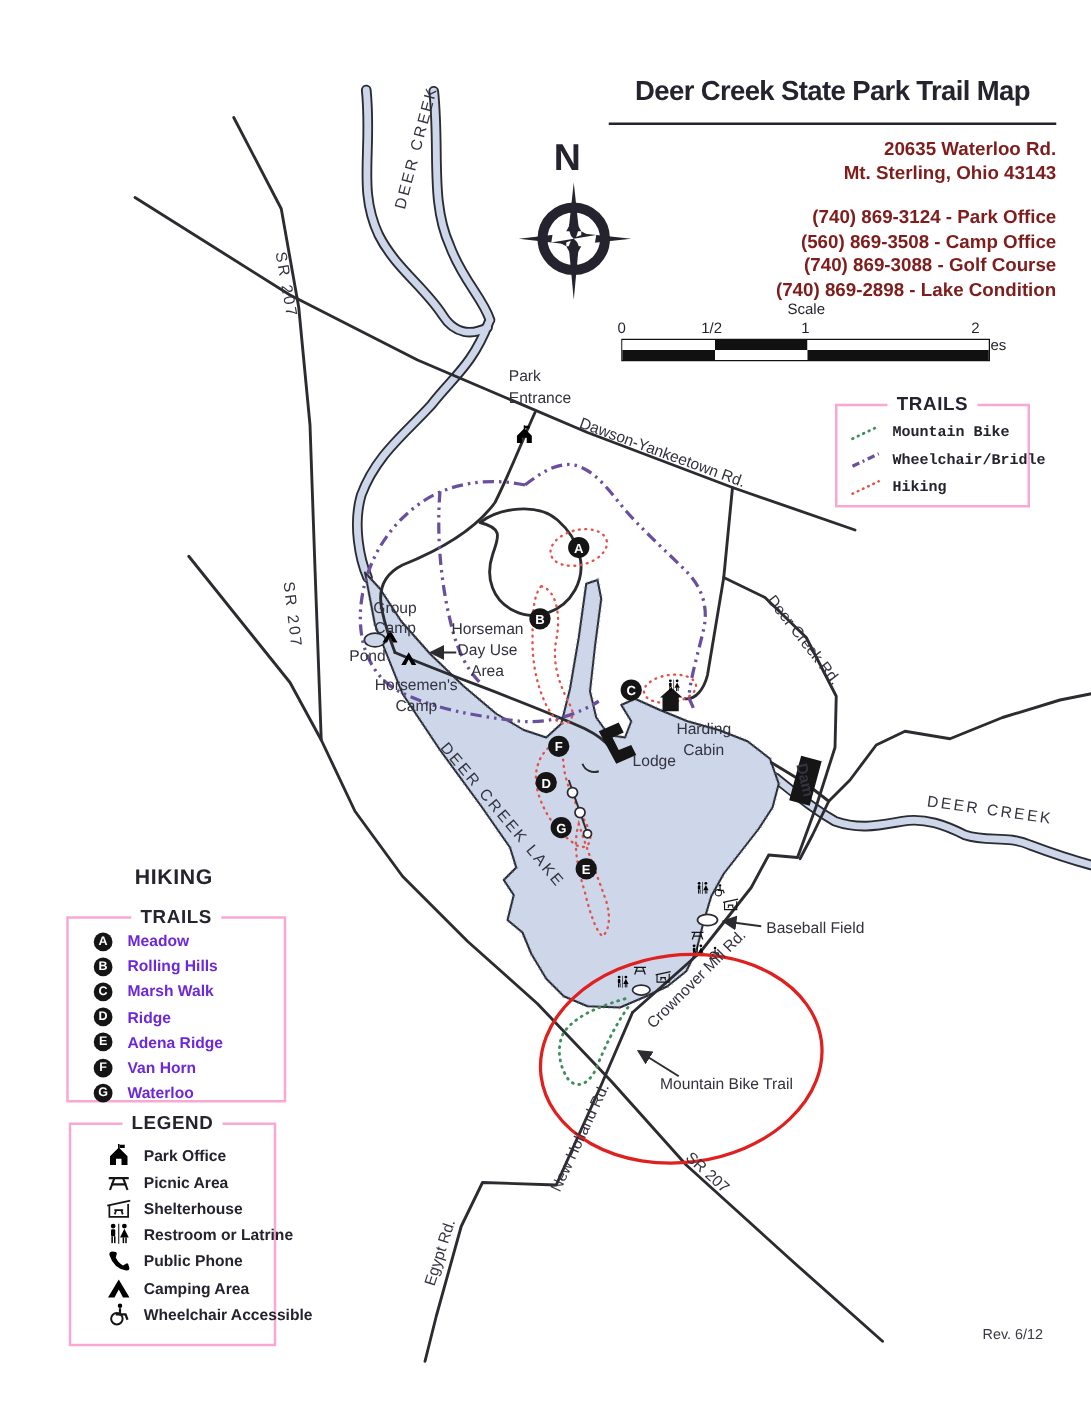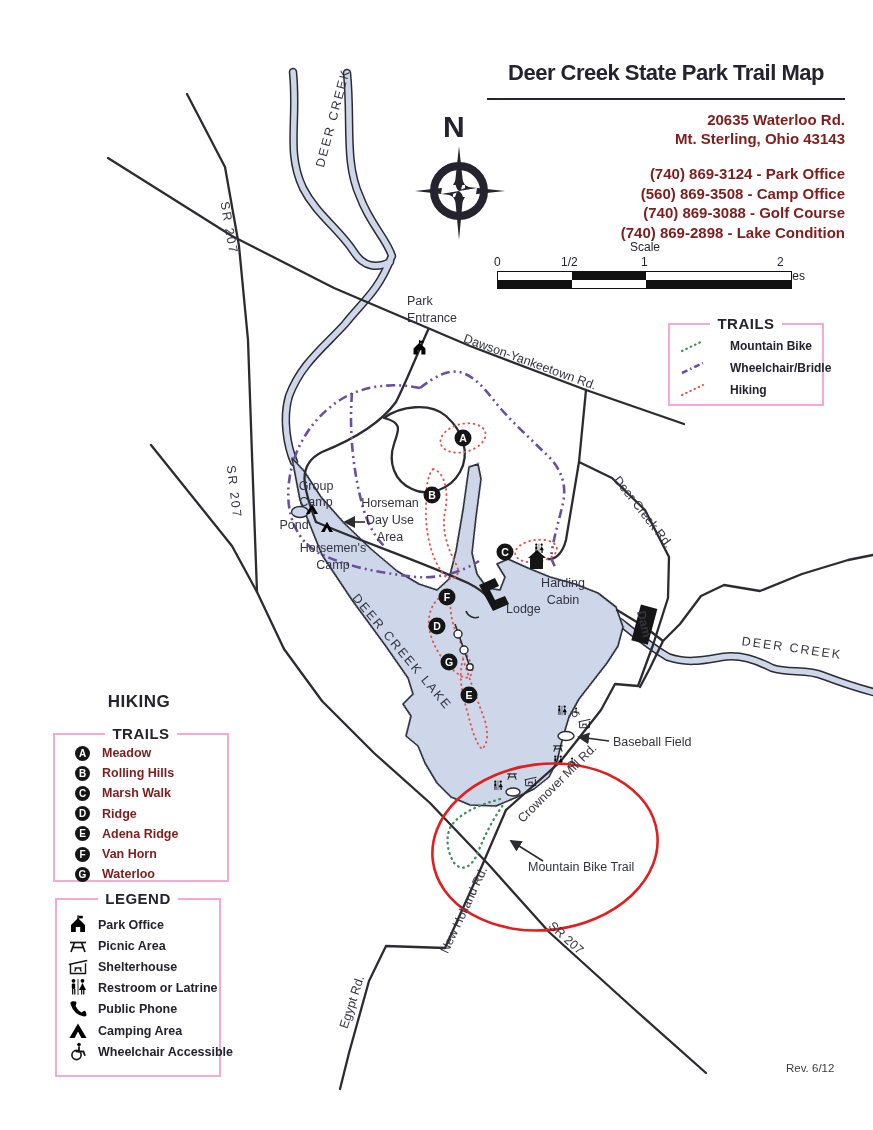--- a/index.html
+++ b/index.html
@@ -21,38 +21,38 @@
   .scale .cap{position:absolute;left:126px;top:-3px;width:44px;text-align:center;}
   .sbar{position:absolute;left:0;top:28px;width:293px;height:16px;border:1px solid #111;}
   .sbar i{position:absolute;display:block;}
 
   
   .box{border:2px solid #f9a8d4;background:#fff;}
   .box-title{position:absolute;top:-10px;left:0;right:0;text-align:center;}
   .box-title b{background:#fff;padding:0 7px;font-size:15px;color:#24232e;letter-spacing:0.5px;}
 
   .trbox{left:668px;top:323px;width:152px;height:79px;}
-  .tr-row{display:flex;align-items:center;gap:24px;margin:4px 0 0 10px;height:18px;}
+  .tr-row{display:flex;align-items:center;gap:8px;margin:4px 0 0 10px;height:18px;font-family:Liberation Mono, monospace;}
   .tr-row span{font-weight:bold;font-size:12px;color:#24232e;}
   .tr-samp{flex:0 0 26px;height:16px;}
   .s-bike{stroke-dasharray:0.6 4.2;stroke-width:2.2;stroke-linecap:round;}
   .s-bridle{stroke-dasharray:6 3 1.5 3;stroke-width:2.6;}
   .s-hike{stroke-dasharray:0.6 4;stroke-width:2;stroke-linecap:round;}
 
   .hk-head{left:53px;top:692px;width:172px;text-align:center;font-weight:bold;
            font-size:17px;color:#24232e;letter-spacing:0.5px;}
   .hkbox{left:53px;top:733px;width:172px;height:145px;}
   .hk-rows{padding:8px 0 0 20px;}
   .hk-row{display:flex;align-items:center;gap:12px;height:20.2px;}
   .hk-badge{flex:0 0 15px;height:15px;border-radius:50%;background:#151515;color:#fff;
             font-size:10px;font-weight:bold;display:flex;align-items:center;justify-content:center;}
-  .hk-row>span:last-child{font-weight:bold;font-size:12.5px;color:#7f1d1d;}
+  .hk-row>span:last-child{font-weight:bold;font-size:12.5px;color:#6d28d9;}
 
   .lgbox{left:55px;top:898px;width:162px;height:175px;}
-  .lg-rows{padding:14px 0 0 11px;}
+  .lg-rows{padding:14px 0 0 28px;}
   .lg-row{display:flex;align-items:center;gap:10px;height:21.2px;}
   .lg-ic{flex:0 0 20px;height:20px;}
   .lg-row>span{font-weight:bold;font-size:12.5px;color:#24232e;white-space:nowrap;}
 
   .rev{left:786px;top:1062px;font-size:11.5px;color:#3a3a44;}
 
   
   .north{left:443px;top:110px;font-size:30px;font-weight:bold;color:#24232e;}
 
   

